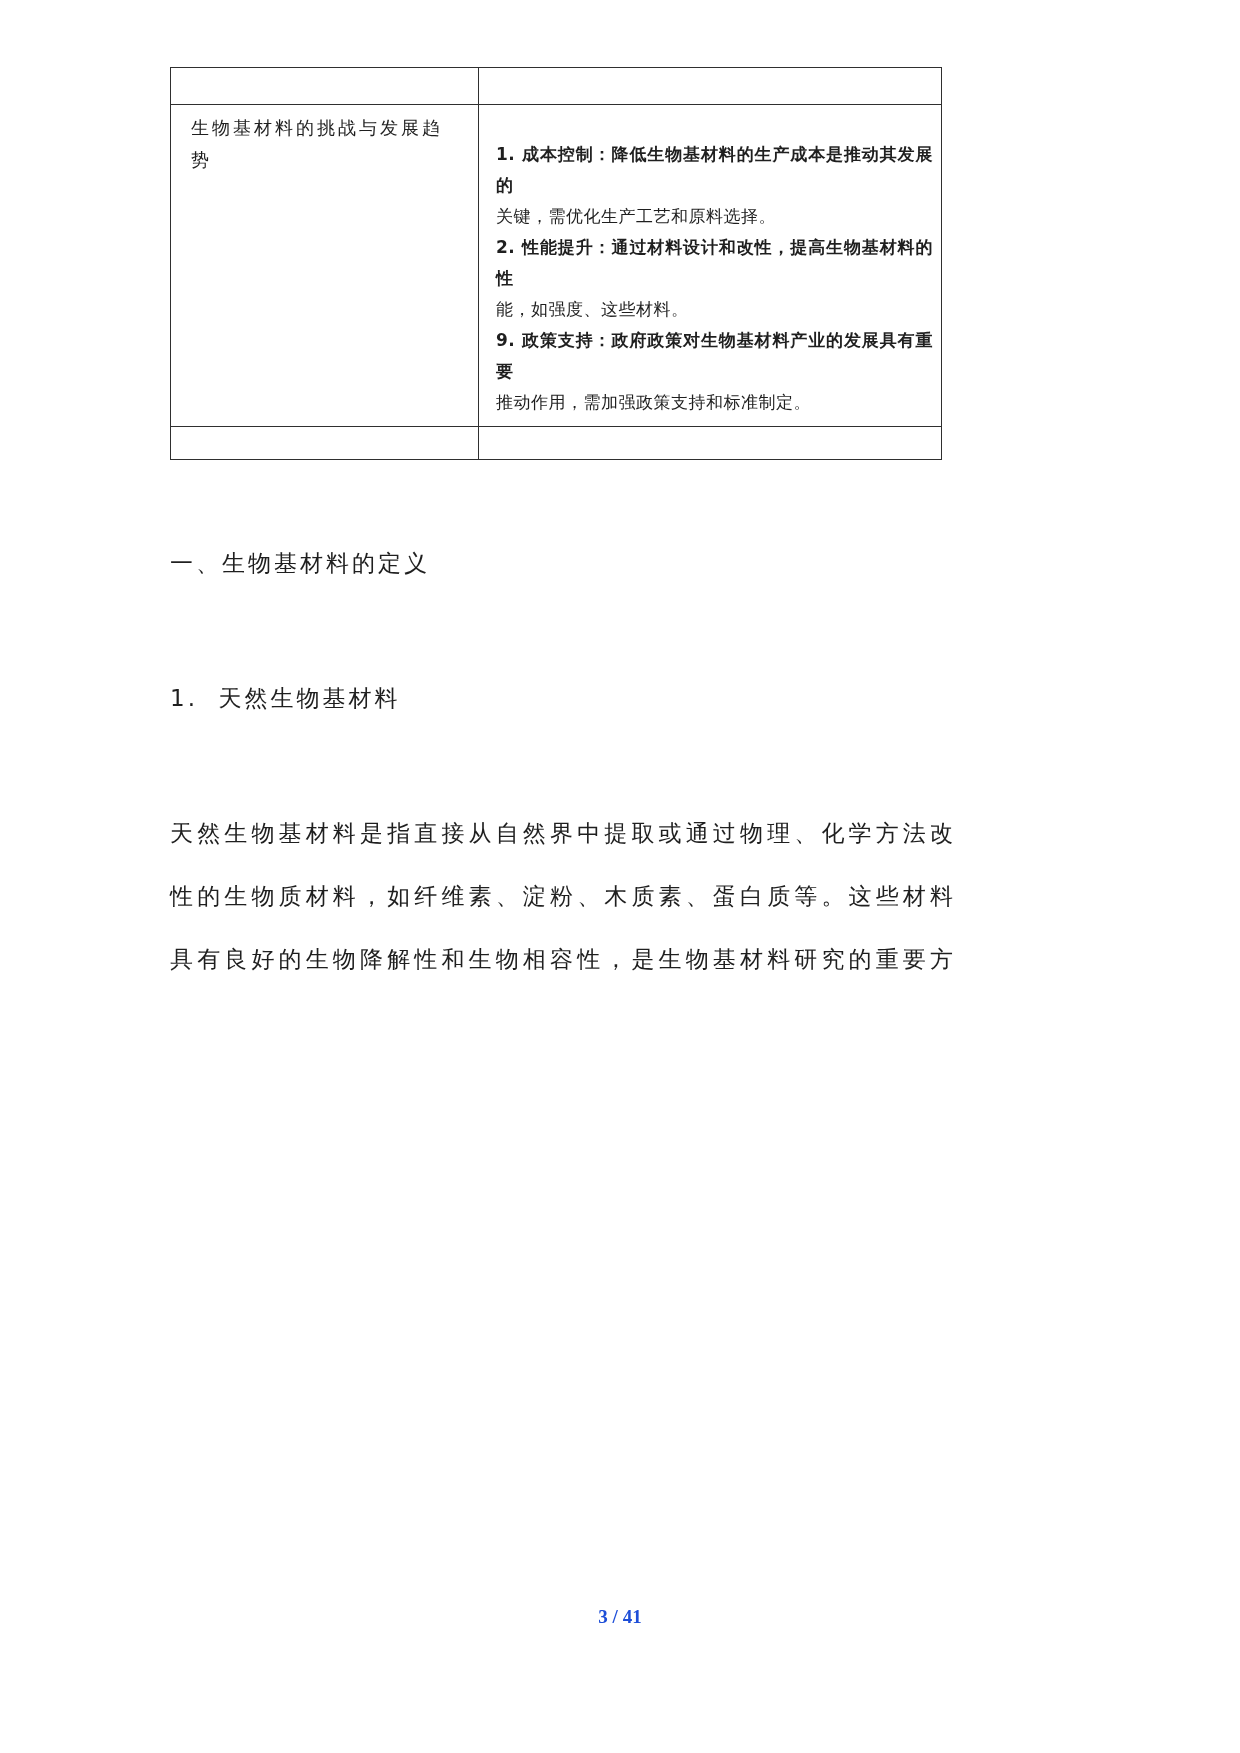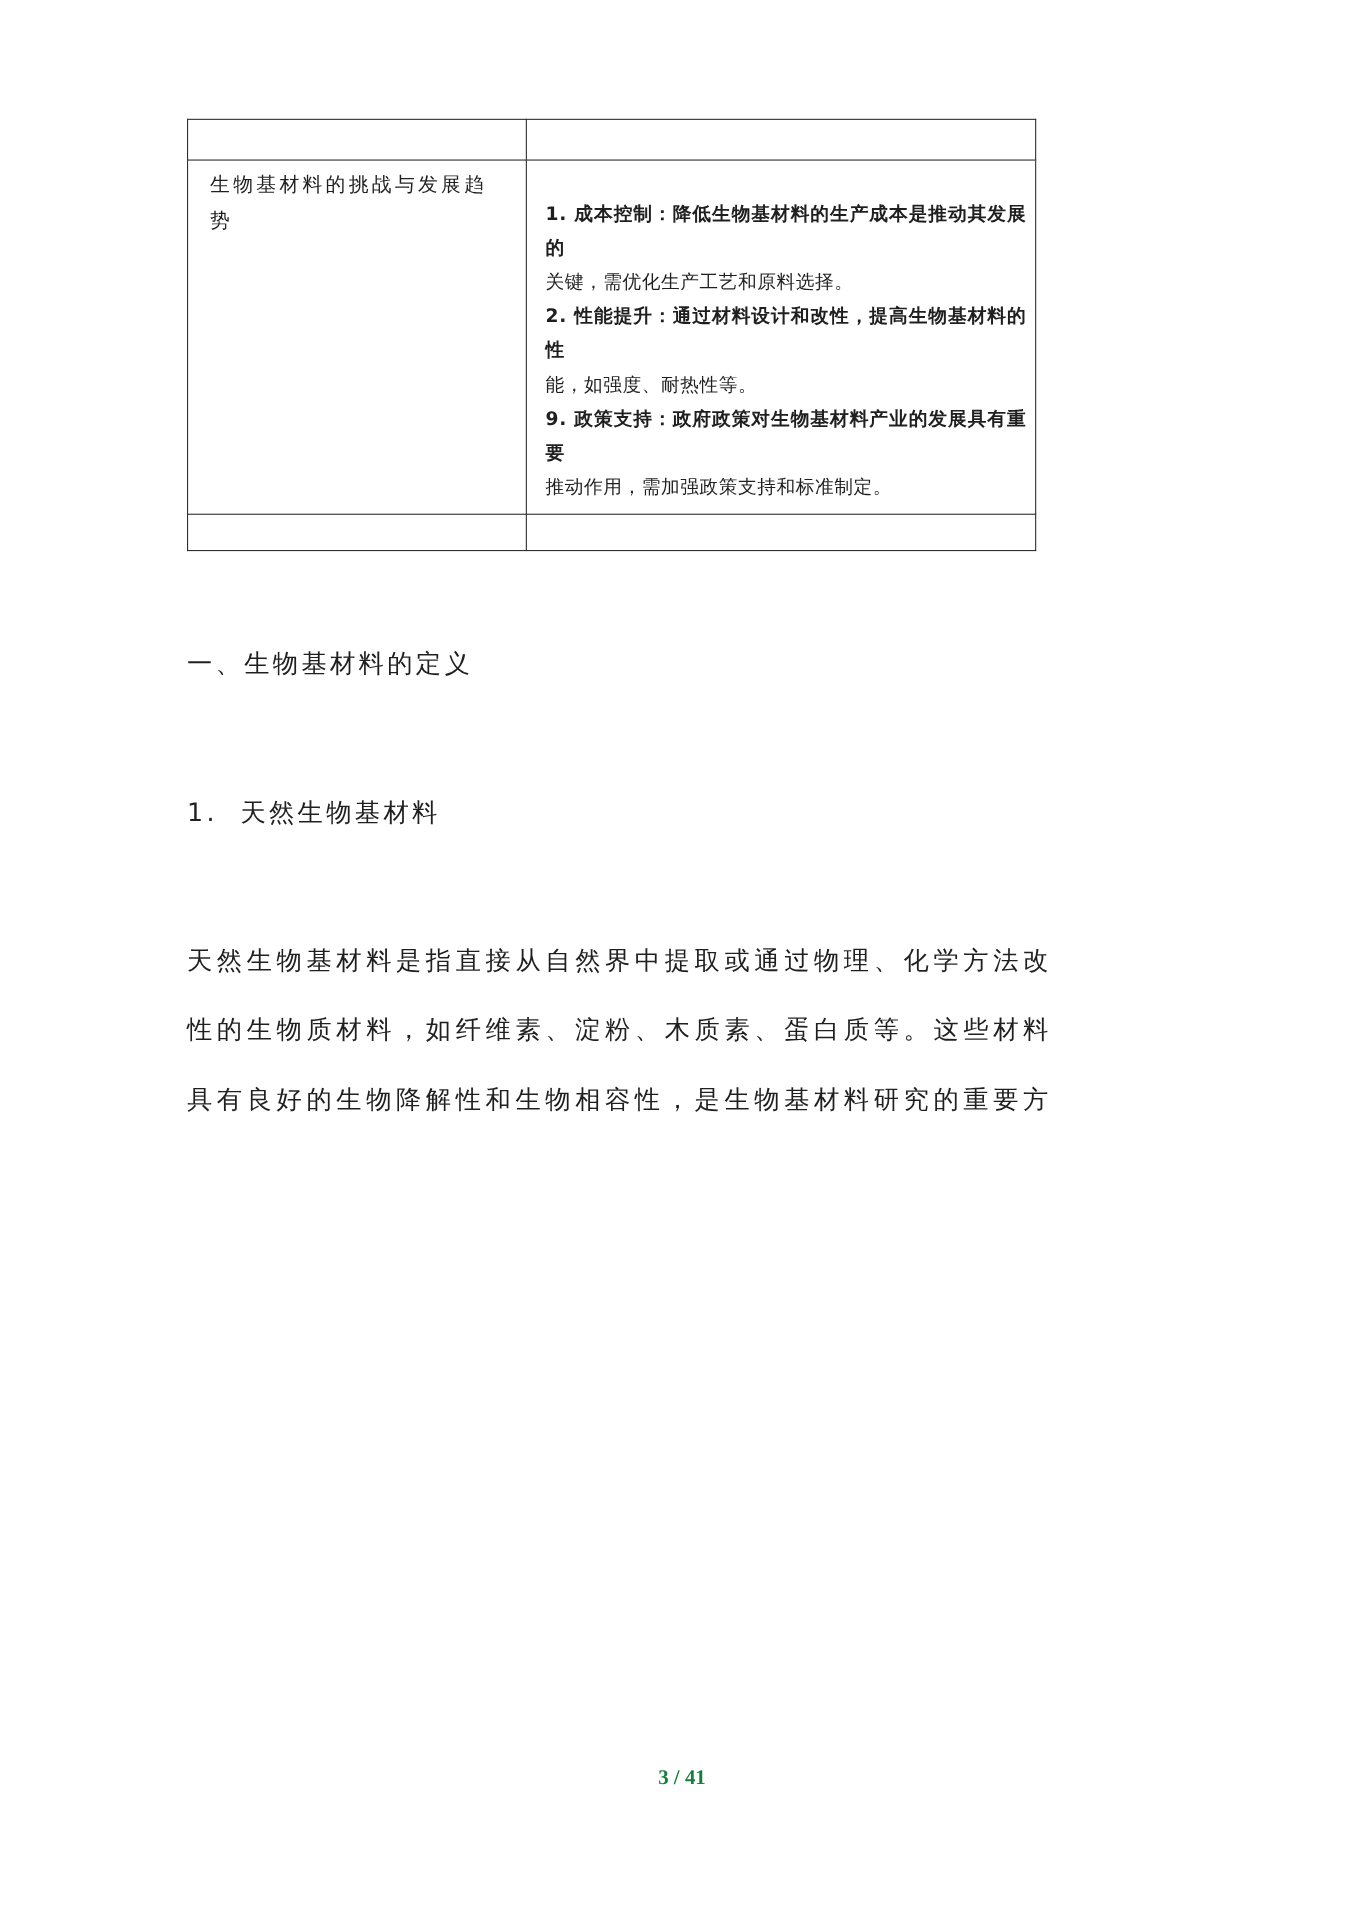--- a/index.html
+++ b/index.html
@@ -11,21 +11,21 @@
     color: #1f1f1f;
     overflow: hidden;
   }
   .content {
     position: absolute;
     left: 170px; top: 0;
     width: 786px;
   }
   
   table.doc-table {
-    margin-top: 108px;
+    margin-top: 67px;
     width: 771px;
     border-collapse: collapse;
     table-layout: fixed;
   }
   table.doc-table td {
     border: 1.5px solid #2f2f2f;
     vertical-align: top;
   }
   col.c1 { width: 308px; }
   col.c2 { width: 463px; }
@@ -60,21 +60,21 @@
   
   .footer {
     position: absolute;
     left: 0; top: 1604px;
     width: 1240px;
     text-align: center;
     font-family: "Liberation Serif", serif;
     font-weight: bold;
     font-size: 19px;
     line-height: 26px;
-    color: #15803d;
+    color: #1d4ed8;
   }
 </style>
 </head>
 <body>
 
 <div class="content">
 
   <table class="doc-table">
     <colgroup>
         <col class="c1">
@@ -86,21 +86,21 @@
       <td></td>
     </tr>
     <tr>
       <td class="cell-topic">
         <span>生物基材料的挑战与发展趋势</span>
       </td>
       <td class="cell-points">
         <div class="tline just">1. 成本控制：降低生物基材料的生产成本是推动其发展的</div>
         <div class="tline">关键，需优化生产工艺和原料选择。</div>
         <div class="tline just">2. 性能提升：通过材料设计和改性，提高生物基材料的性</div>
-        <div class="tline">能，如强度、耐热性等。</div>
+        <div class="tline">能，如强度、这些材料。</div>
         <div class="tline just">9. 政策支持：政府政策对生物基材料产业的发展具有重要</div>
         <div class="tline">推动作用，需加强政策支持和标准制定。</div>
       </td>
     </tr>
     <tr class="row-empty-bottom">
       <td></td>
       <td></td>
     </tr>
   </tbody>
     </table>

